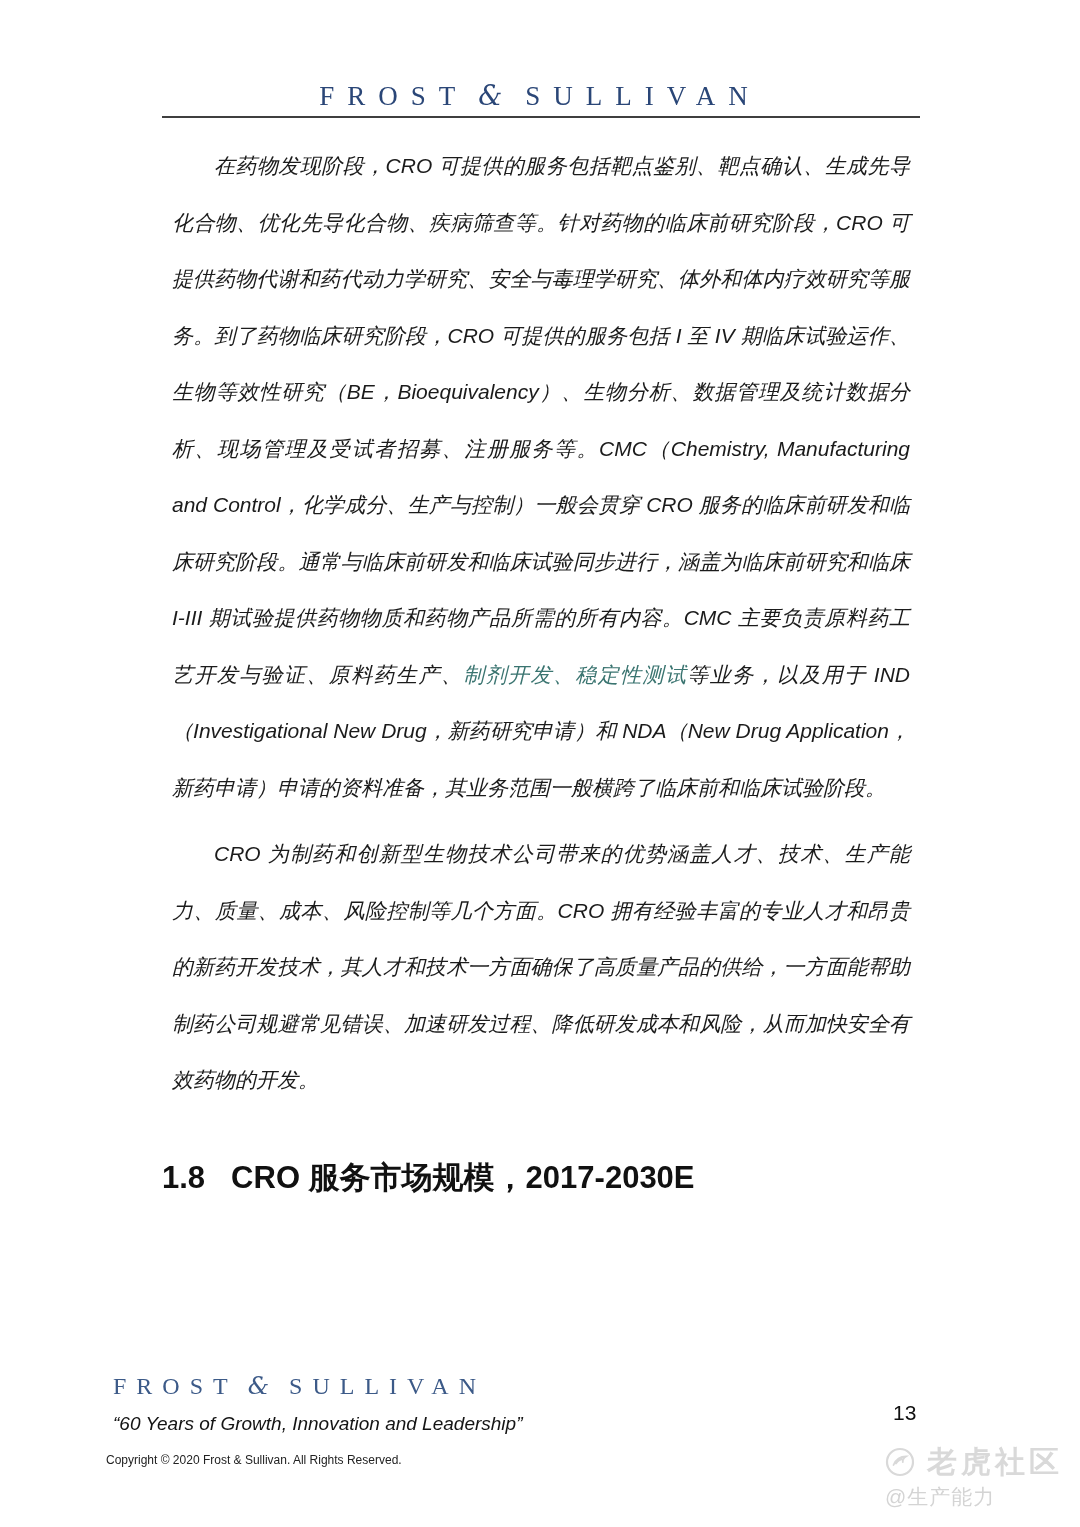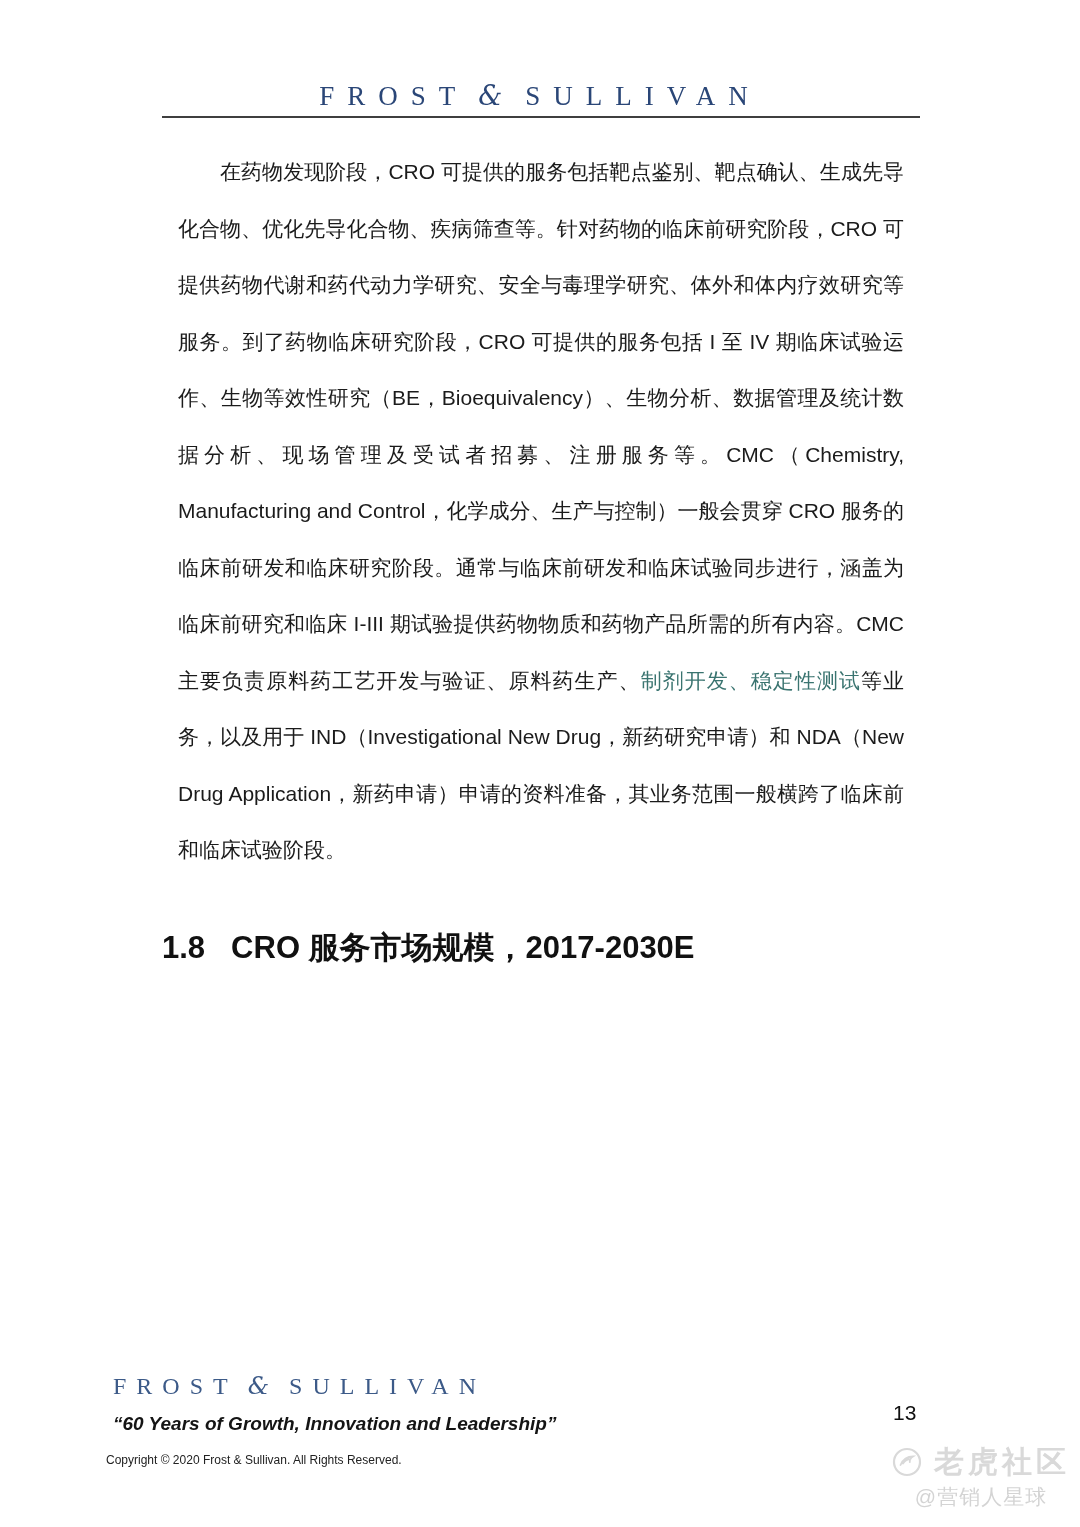--- a/index.html
+++ b/index.html
@@ -40,23 +40,24 @@
   
   .content {
     position: absolute;
     top: 128px; left: 162px;
     width: 758px;
     color: #1b1b1b;
     font-size: 21px;
     line-height: 56.5px;
   }
   .content p {
-    margin: 16px;
+    margin: 10px;
     text-align: justify;
     text-indent: 2em;
+    font-style: italic;
   }
   .highlight { color: #3a7470; }
   .section-heading {
     margin: 52px 0 8px 0;
     font-size: 31px;
     font-weight: 700;
     color: #111111;
     line-height: 34px;
     text-indent: 0;
   }
@@ -69,43 +70,43 @@
     font-family: "Liberation Serif", "DejaVu Serif", serif;
     font-size: 24px;
     color: #3c5a88;
     letter-spacing: 10px;
     white-space: nowrap;
   }
   .tagline {
     position: absolute;
     top: 1413px; left: 113px;
     font-size: 19px;
-    font-weight: 700;
+    font-weight: 400;
     font-style: italic;
     color: #141414;
     white-space: nowrap;
   }
   .copyright {
     position: absolute;
     top: 1453px; left: 106px;
     font-size: 12px;
     color: #222222;
   }
   .page-number {
     position: absolute;
     top: 1401px; left: 893px;
     font-size: 21px;
     color: #111111;
   }
 
   
   .watermark {
     position: absolute;
-    top: 1447px; right: 10px;
-    text-align: center;
+    top: 1447px; right: 17px;
+    text-align: left;
     user-select: none;
   }
   .wm-row {
     display: flex;
     align-items: center;
     justify-content: flex-end;
     gap: 12px;
     font-size: 30px;
     font-weight: 700;
     letter-spacing: 4px;
@@ -126,36 +127,37 @@
 
 <div class="page">
 
   <div class="header-logo logo">
     <span>FROST</span><span class="amp">&amp;</span><span>SULLIVAN</span>
   </div>
   <div class="header-rule"></div>
 
   <div class="content">
     <p><span>在药物发现阶段，CRO 可提供的服务包括靶点鉴别、靶点确认、生成先导化合物、优化先导化合物、疾病筛查等。针对药物的临床前研究阶段，CRO 可提供药物代谢和药代动力学研究、安全与毒理学研究、体外和体内疗效研究等服务。到了药物临床研究阶段，CRO 可提供的服务包括 I 至 IV 期临床试验运作、生物等效性研究（BE，Bioequivalency）、生物分析、数据管理及统计数据分析、现场管理及受试者招募、注册服务等。CMC（Chemistry, Manufacturing and Control，化学成分、生产与控制）一般会贯穿 CRO 服务的临床前研发和临床研究阶段。通常与临床前研发和临床试验同步进行，涵盖为临床前研究和临床 I-III 期试验提供药物物质和药物产品所需的所有内容。CMC 主要负责原料药工艺开发与验证、原料药生产、</span><span class="highlight">制剂开发、稳定性测试</span><span>等业务，以及用于 IND（Investigational New Drug，新药研究申请）和 NDA（New Drug Application，新药申请）申请的资料准备，其业务范围一般横跨了临床前和临床试验阶段。</span></p>
+    <p>CRO 为制药和创新型生物技术公司带来的优势涵盖人才、技术、生产能力、质量、成本、风险控制等几个方面。CRO 拥有经验丰富的专业人才和昂贵的新药开发技术，其人才和技术一方面确保了高质量产品的供给，一方面能帮助制药公司规避常见错误、加速研发过程、降低研发成本和风险，从而加快安全有效药物的开发。</p>
     <h2 class="section-heading"><span class="h-num">1.8</span><span>CRO 服务市场规模，2017-2030E</span></h2>
   </div>
 
   <div class="footer-logo logo">
     <span>FROST</span><span class="amp">&amp;</span><span>SULLIVAN</span>
   </div>
   <div class="tagline">“60 Years of Growth, Innovation and Leadership”</div>
   <div class="copyright">Copyright © 2020 Frost &amp; Sullivan. All Rights Reserved.</div>
   <div class="page-number">13</div>
 
   <div class="watermark">
     <div class="wm-row">
       <span class="wm-icon">
         <svg viewBox="0 0 30 30" width="30" height="30">
           <circle cx="15" cy="15" r="13" fill="none" stroke="#d9d9d9" stroke-width="2.2"></circle>
           <path d="M8.5 18 C 11 12.5, 15 9.5, 21 9.5 C 18.5 11, 17.5 13, 17.8 15.2 M 11 16.5 C 13 13.5, 15.5 12, 18.5 12" fill="none" stroke="#d9d9d9" stroke-width="1.8" stroke-linecap="round"></path>
         </svg>
       </span>
       <span>老虎社区</span>
     </div>
-    <div class="wm-handle">@营销人星球</div>
+    <div class="wm-handle">@生产能力</div>
   </div>
 
 </div>
 
 </body></html>

